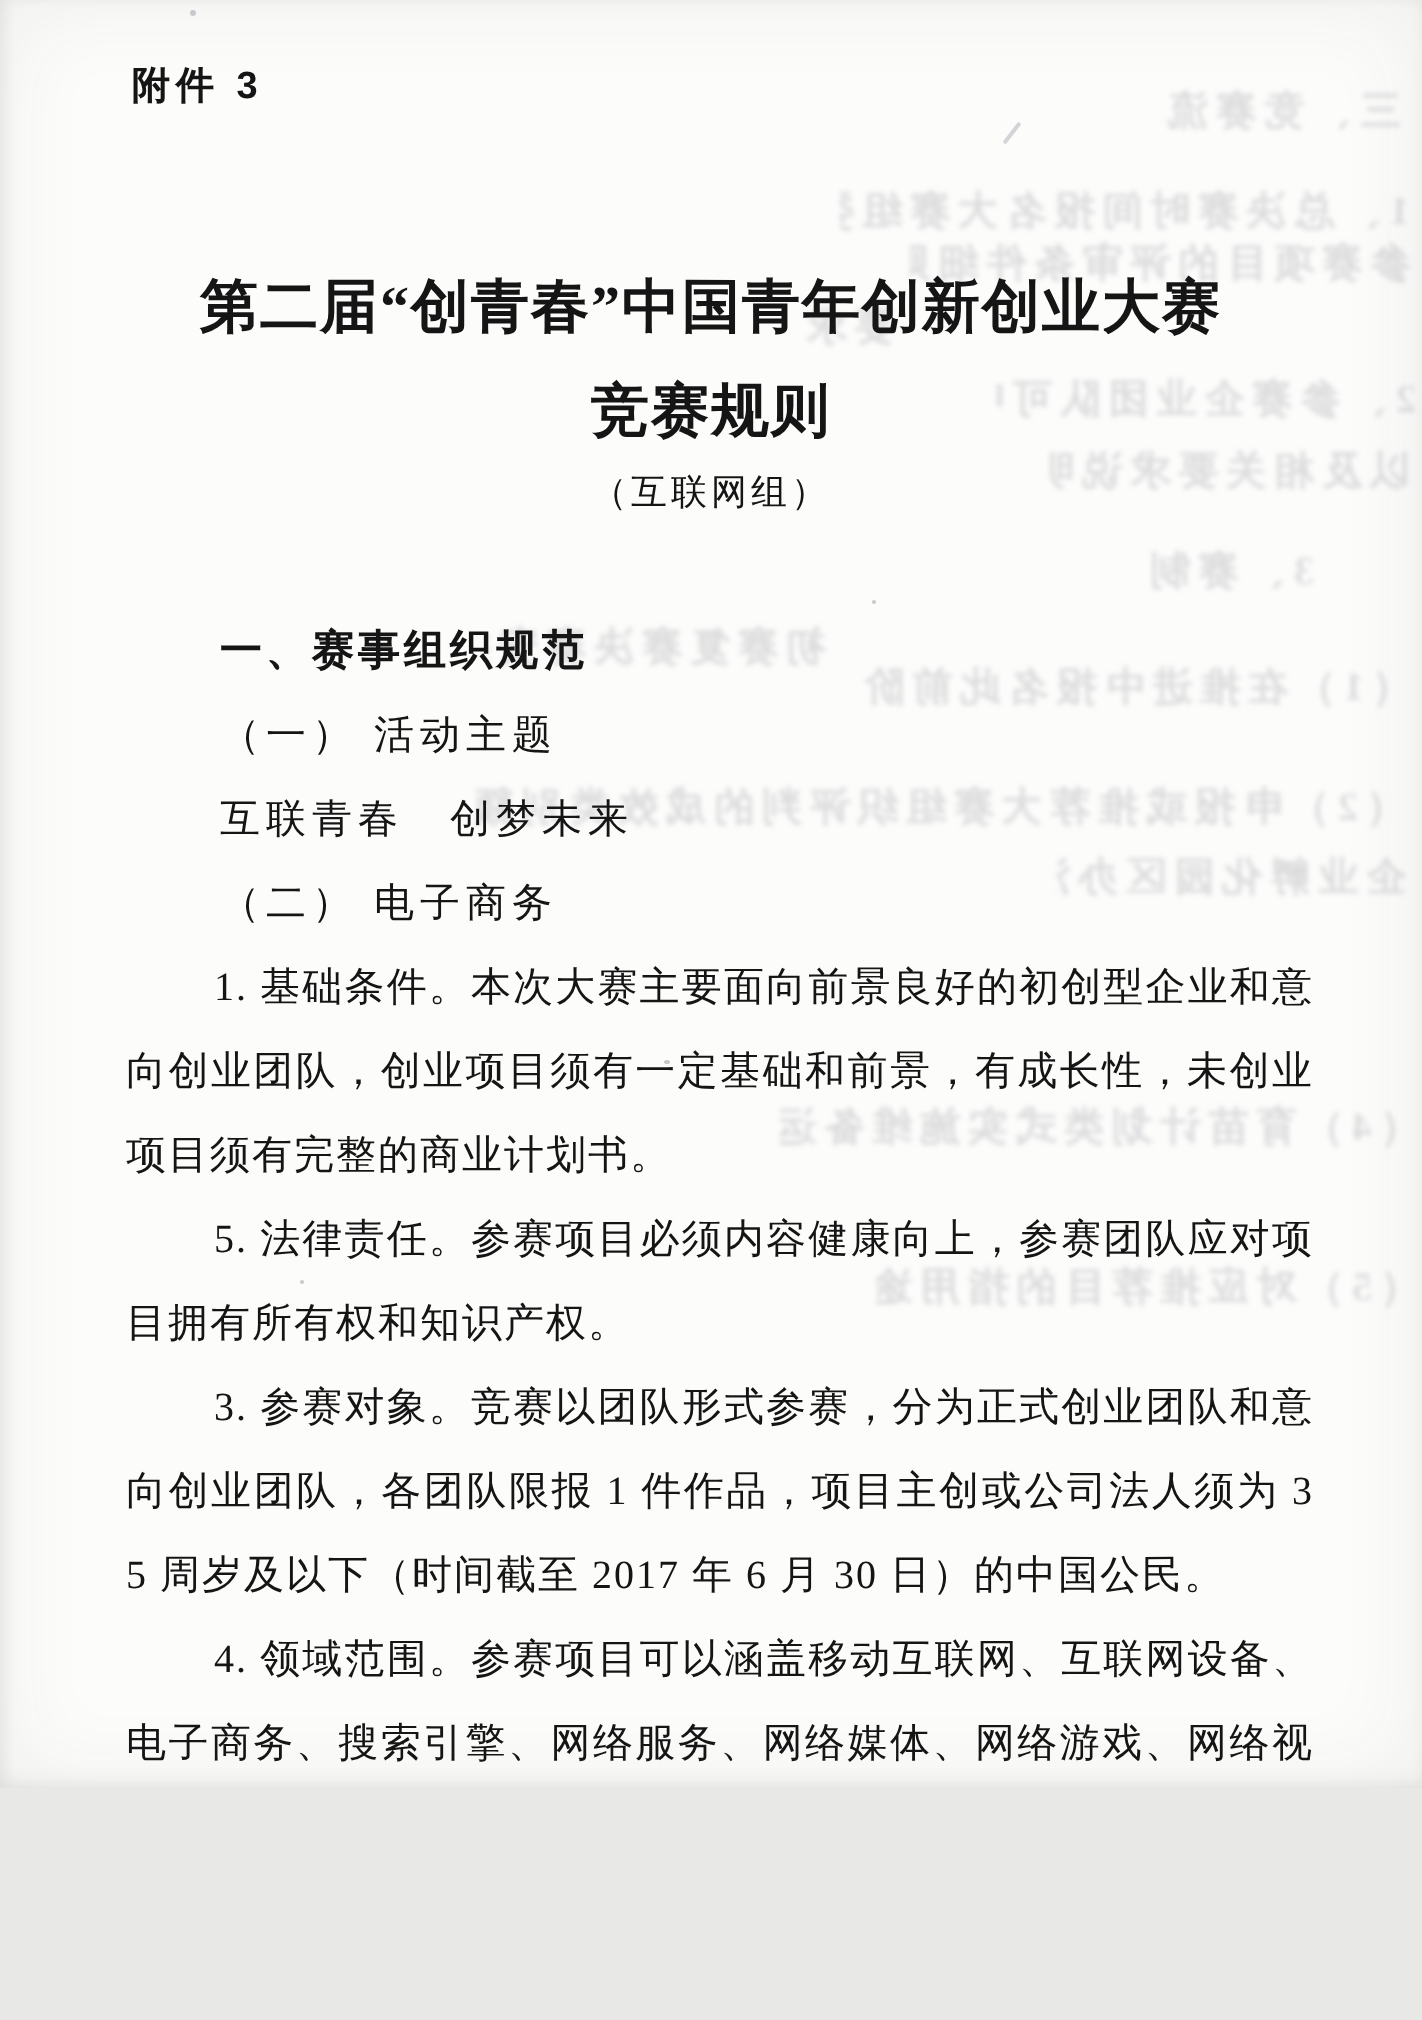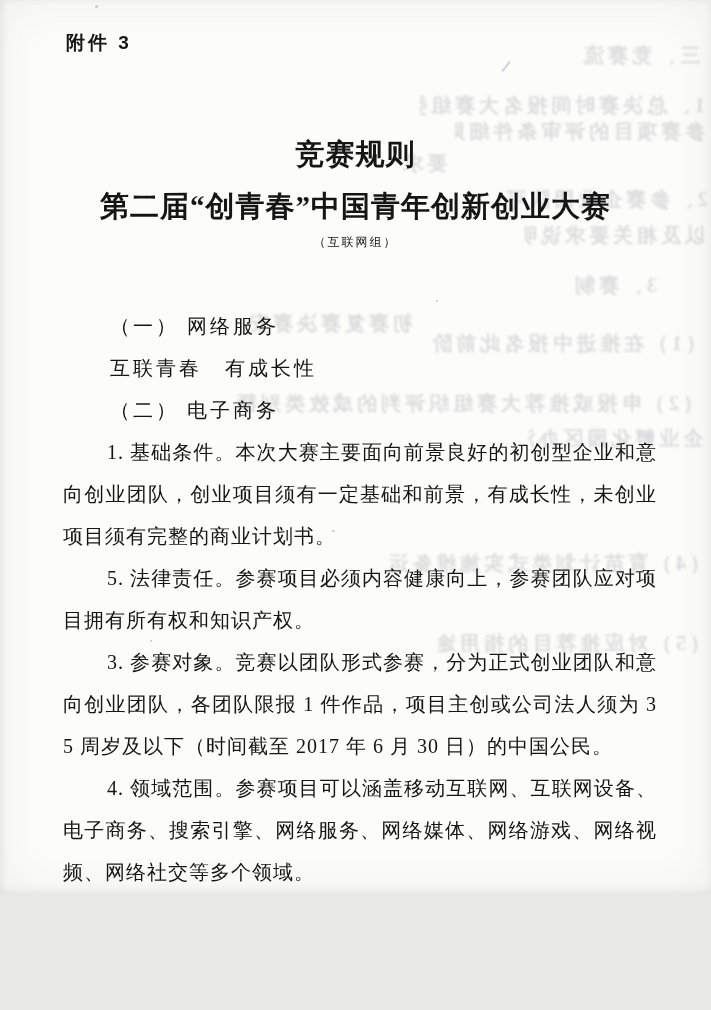--- a/index.html
+++ b/index.html
@@ -18,21 +18,21 @@
     font-family:"Liberation Sans","DejaVu Sans",sans-serif;
     font-weight:bold;font-size:19px;letter-spacing:3px;
   }
   .title-block{
     position:absolute;top:128px;left:0;width:711px;
     text-align:center;font-weight:bold;
     font-size:29px;line-height:52px;letter-spacing:1px;
   }
   .subtitle{
     position:absolute;top:234px;left:0;width:711px;
-    text-align:center;font-size:12px;letter-spacing:2px;
+    text-align:center;font-size:18px;letter-spacing:2px;
   }
   .content{
     position:absolute;top:305px;left:63px;width:594px;
     font-size:20px;line-height:42px;
   }
   .section-heading{
     margin:0;padding-left:47px;
     font-family:"Liberation Sans","DejaVu Sans",sans-serif;
     font-weight:bold;font-size:21px;letter-spacing:2px;
   }
@@ -87,29 +87,30 @@
 
   <div class="speckle spk-a"></div>
   <div class="speckle spk-b"></div>
   <div class="speckle spk-c"></div>
   <div class="speckle spk-d"></div>
   <div class="speckle spk-e"></div>
 
   <div class="attachment">附件 3</div>
 
   <div class="title-block">
+    <div>第二届“创青春”中国青年创新创业大赛</div>
     <div>竞赛规则</div>
-    <div>第二届“创青春”中国青年创新创业大赛</div>
   </div>
 
   <div class="subtitle">（互联网组）</div>
 
   <div class="content">
-    <p class="subhead">（一） 网络服务</p>
-    <p class="theme">互联青春　有成长性</p>
+    <p class="section-heading">一、赛事组织规范</p>
+    <p class="subhead">（一） 活动主题</p>
+    <p class="theme">互联青春　创梦未来</p>
     <p class="subhead">（二） 电子商务</p>
     <p class="body-para">1. 基础条件。本次大赛主要面向前景良好的初创型企业和意向创业团队，创业项目须有一定基础和前景，有成长性，未创业项目须有完整的商业计划书。</p>
     <p class="body-para">5. 法律责任。参赛项目必须内容健康向上，参赛团队应对项目拥有所有权和知识产权。</p>
     <p class="body-para">3. 参赛对象。竞赛以团队形式参赛，分为正式创业团队和意向创业团队，各团队限报 1 件作品，项目主创或公司法人须为 35 周岁及以下（时间截至 2017 年 6 月 30 日）的中国公民。</p>
     <p class="body-para">4. 领域范围。参赛项目可以涵盖移动互联网、互联网设备、电子商务、搜索引擎、网络服务、网络媒体、网络游戏、网络视频、网络社交等多个领域。</p>
   </div>
 
   <div class="footer">— 20 —</div>
 
 </div>

